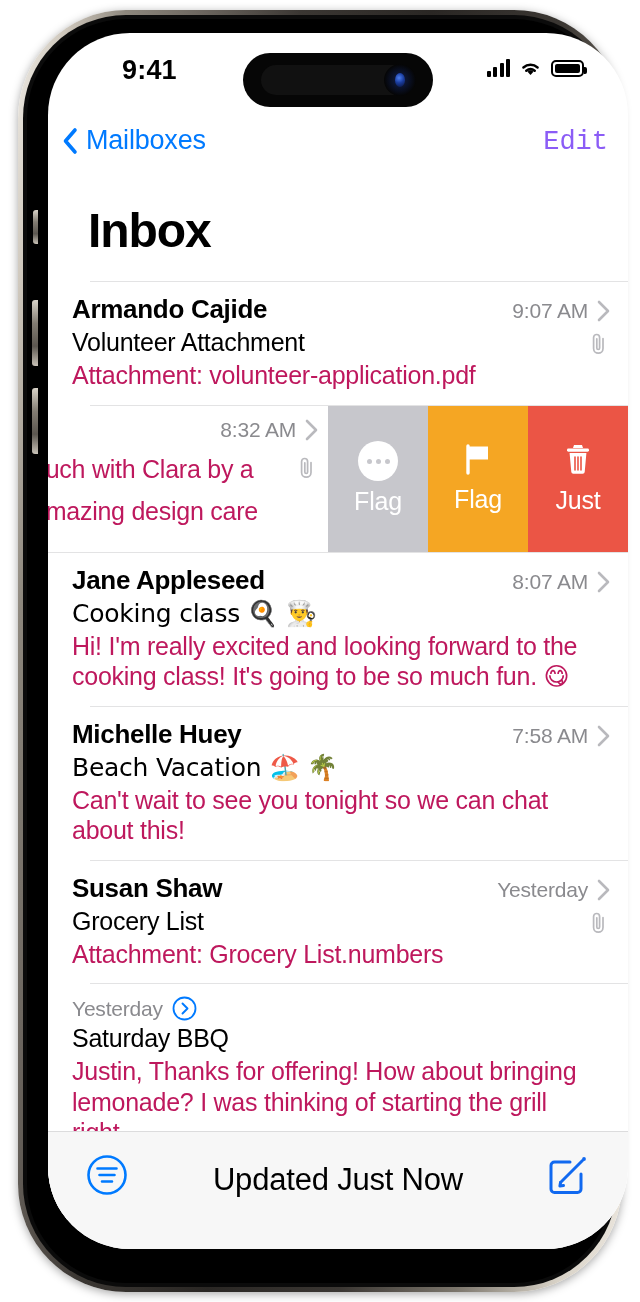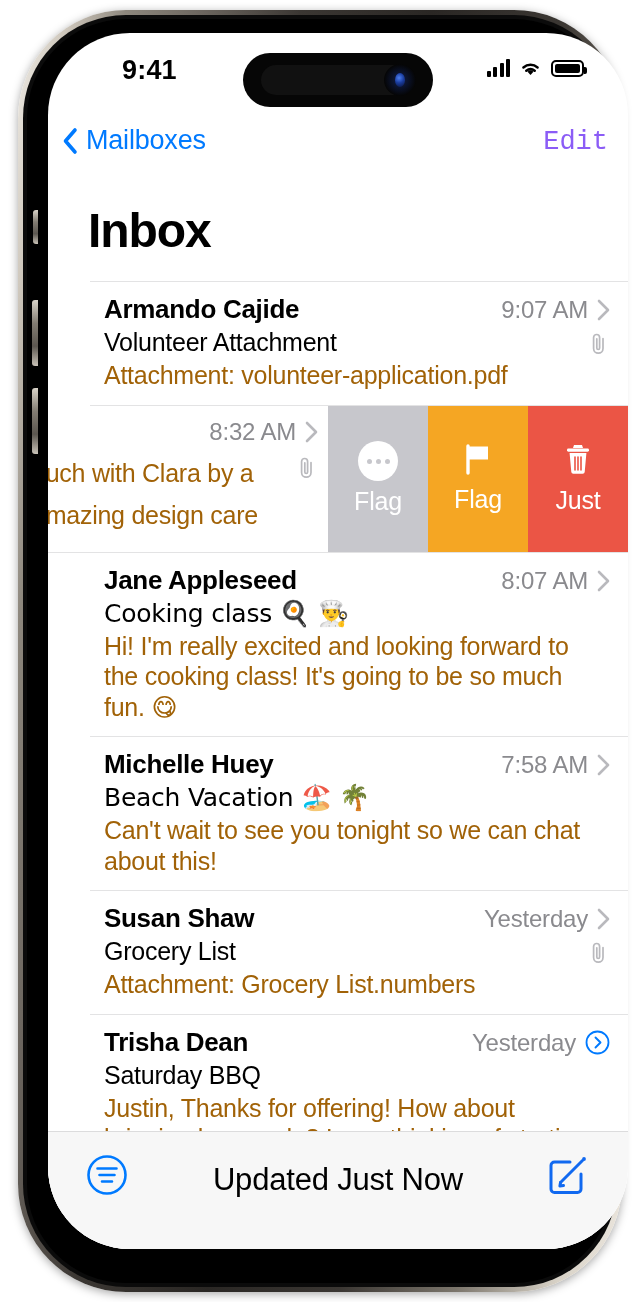--- a/index.html
+++ b/index.html
@@ -111,36 +111,36 @@
   .large-title{
     position:absolute; left:40px; top:170px; font-size:48px; font-weight:800;
     letter-spacing:-1.1px; color:#000;
   }
 
   
   .list{ position:absolute; left:0; top:248px; width:580px; }
   .sep{ height:1px; background:#e3e3e4; margin-left:42px; }
   .sep.full{ margin-left:0; }
 
-  .row{ position:relative; padding:12px 0 14px 56px; background:#fff; }
+  .row{ position:relative; padding:12px 0 14px 24px; background:#fff; }
   .row-head{
     display:flex; align-items:baseline; justify-content:space-between;
     padding-right:18px;
   }
   .sender{ font-size:26px; font-weight:700; color:#000; letter-spacing:-.3px; }
   .meta{ display:flex; align-items:center; gap:9px; flex:none; }
-  .time{ font-size:24px; color:#8a8a8e; letter-spacing:-.2px; white-space:nowrap; }
+  .time{ font-size:21px; color:#8a8a8e; letter-spacing:-.2px; white-space:nowrap; }
   .chev{ width:13px; height:22px; flex:none; }
   .chev-circle{ width:25px; height:25px; flex:none; }
   .subject{
     font-size:25px; color:#000; letter-spacing:-.25px; margin-top:3px;
     padding-right:60px;
   }
   .preview{
-    font-size:25px; color:#a16207; letter-spacing:-.25px; line-height:1.22;
+    font-size:25px; color:#be185d; letter-spacing:-.25px; line-height:1.22;
     margin-top:3px; padding-right:22px;
   }
   .clip{
     position:absolute; right:20px; top:50px; width:19px; height:24px;
   }
   .emoji{ font-family:"DejaVu Sans",sans-serif; }
 
   
   .row-swiped{ position:relative; height:146px; overflow:hidden; background:#fff; }
   .swipe-content{
@@ -376,21 +376,20 @@
             <svg viewBox="0 0 19 24" width="19" height="24">
               <path d="M14 6.5v10a4.7 4.7 0 0 1-9.4 0V5.5a3 3 0 0 1 6 0v10.6a1.4 1.4 0 0 1-2.8 0V6.8" stroke="#b9b9bd" stroke-width="1.7" fill="none" stroke-linecap="round"></path>
             </svg>
           </span>
         </div>
 
         <div class="sep"></div>
 
         <div class="row">
           <div class="row-head">
-            <span class="sender">Trisha Dean</span>
             <span class="meta">
               <span class="time">Yesterday</span>
               <span class="chev-circle">
                 <svg viewBox="0 0 25 25" width="25" height="25">
                   <circle cx="12.5" cy="12.5" r="11" stroke="#007AFF" stroke-width="1.8" fill="none"></circle>
                   <path d="M10.5 7.5l5 5-5 5" stroke="#007AFF" stroke-width="1.9" fill="none" stroke-linecap="round" stroke-linejoin="round"></path>
                 </svg>
               </span>
             </span>
           </div>

